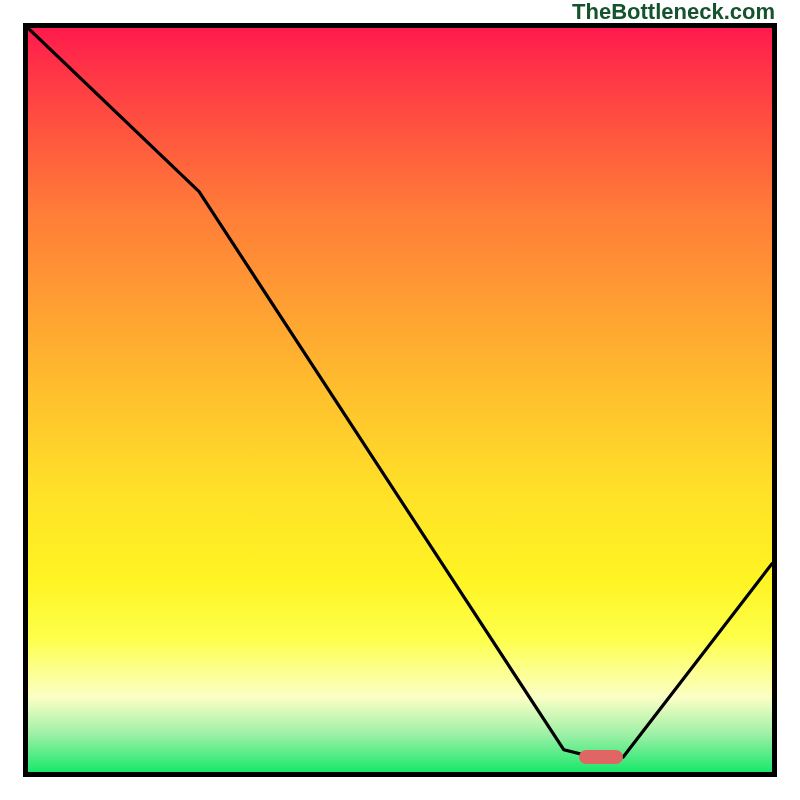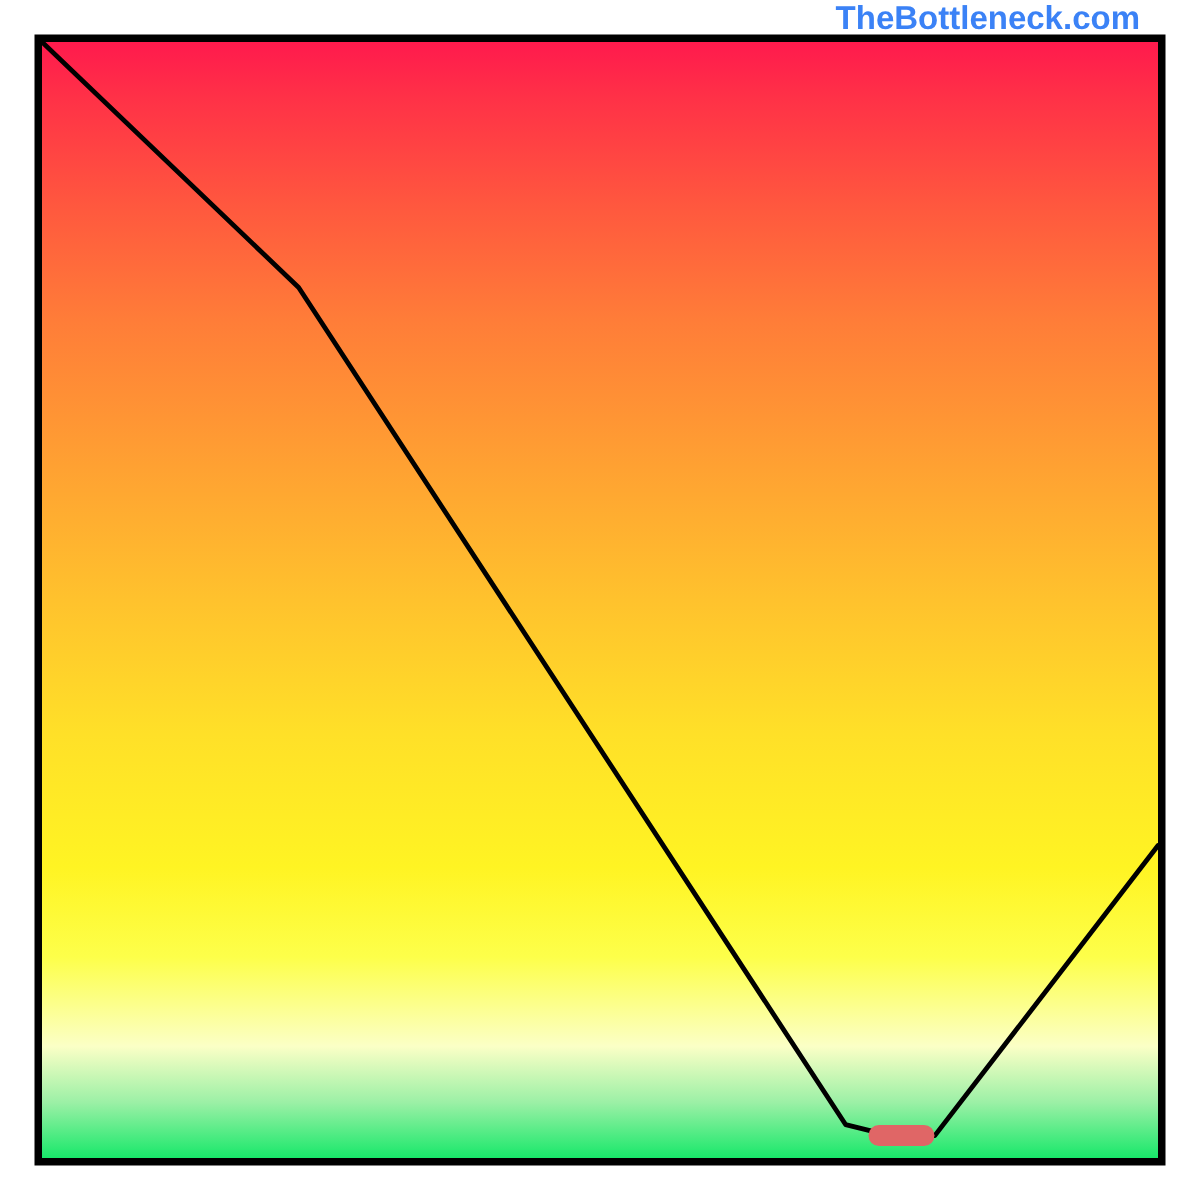--- a/index.html
+++ b/index.html
@@ -50,22 +50,22 @@
   .marker {
     position: absolute;
     width: 48px;
     height: 14px;
     border-radius: 7px;
     background: #e06666;
   }
   .watermark {
     position: absolute;
     top: -1px;
-    right: 40px;
-    color: #3b82f6;
+    right: 25px;
+    color: #14532d;
     font-size: 22px;
     font-weight: 600;
     letter-spacing: 0px;
     font-family: Arial, Helvetica, sans-serif;
     margin-left: 45px;
   }
 </style>
 </head>
 <body>
 

